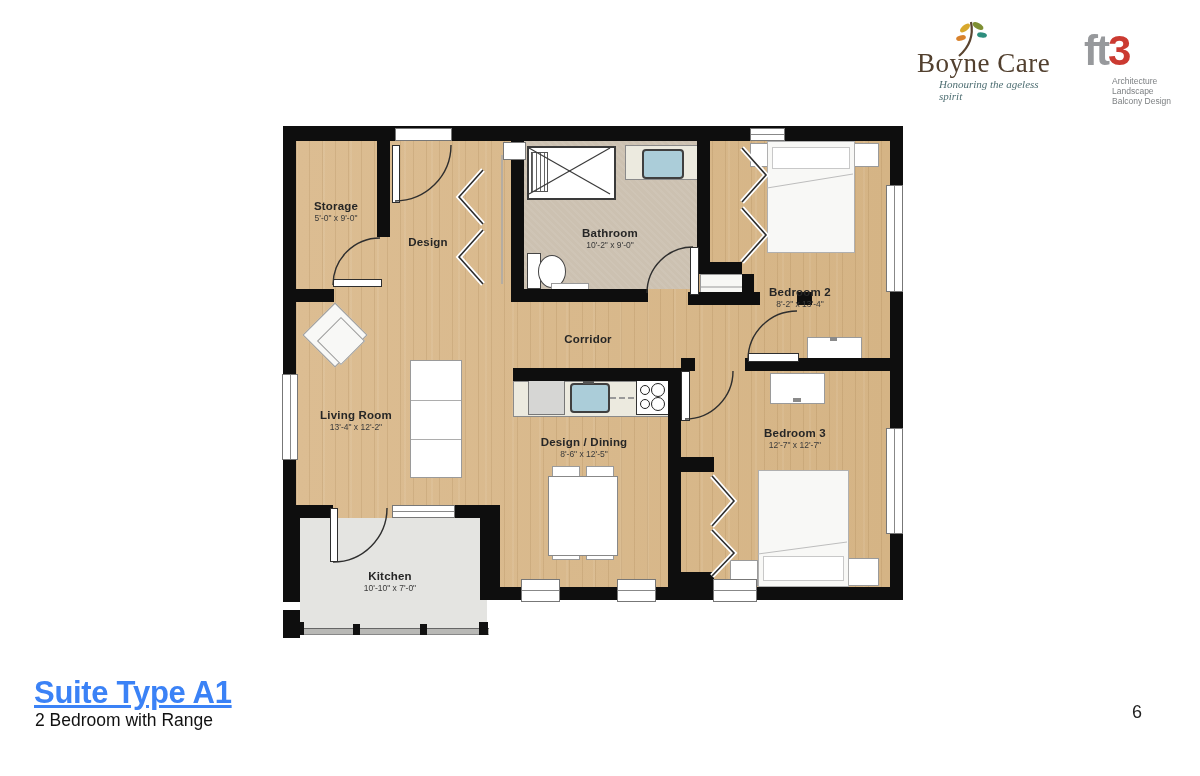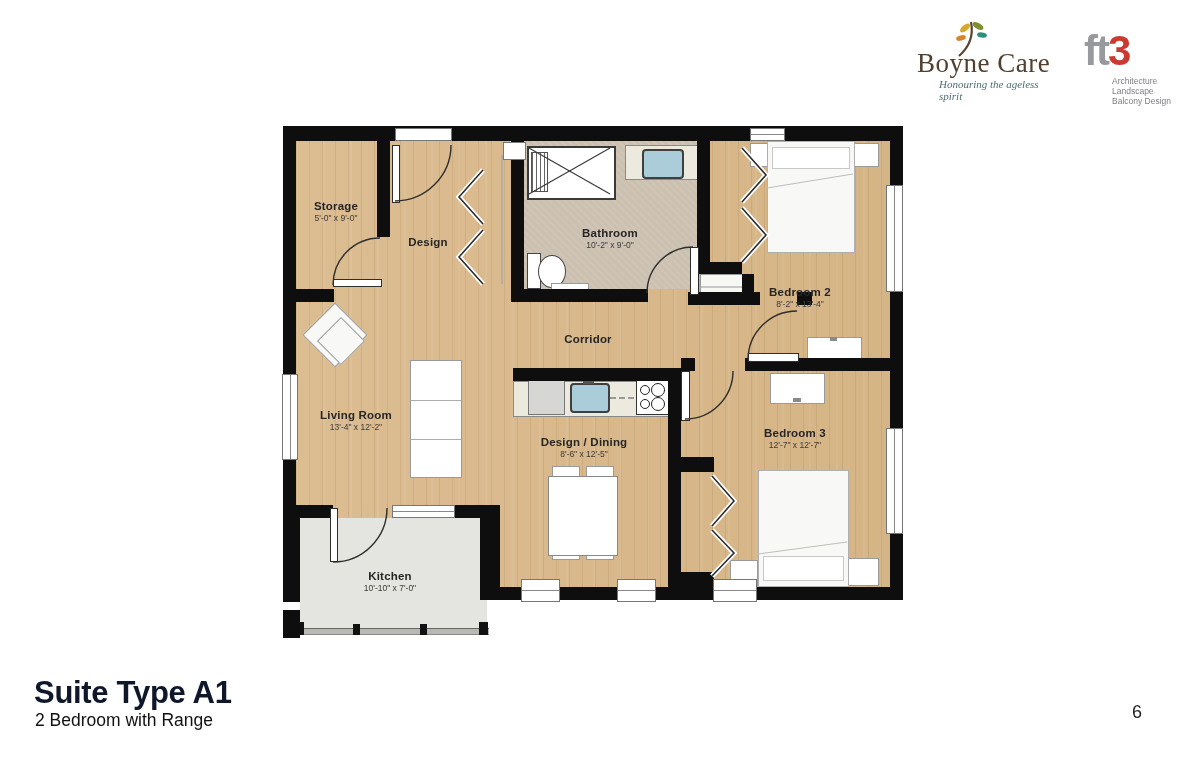--- a/index.html
+++ b/index.html
@@ -39,21 +39,21 @@
   #boyne{left:905px;top:24px;width:150px;height:72px;}
   .boyne-name{position:absolute;left:12px;top:24px;font-family:"Liberation Serif",serif;
     font-size:27px;color:#52402f;letter-spacing:.5px;}
   .boyne-tag{position:absolute;left:34px;top:54px;font-family:"Liberation Serif",serif;
     font-style:italic;font-size:11px;color:#4e6e72;}
   #ft3{left:1080px;top:30px;width:100px;height:80px;}
   .ft3-mark{position:absolute;left:4px;top:0;font-size:42px;font-weight:bold;letter-spacing:-2px;line-height:42px;}
   .ft3-ft{color:#97999c;} .ft3-3{color:#cb3a31;}
   .ft3-line{position:absolute;left:32px;font-size:8.5px;color:#7d8083;line-height:10px;}
   
-  .suite-title{left:34px;top:676px;font-size:31px;line-height:33px;font-weight:800;color:#0f172a;letter-spacing:-.3px;}
+  .suite-title{left:34px;top:676px;font-size:31px;line-height:33px;font-weight:800;color:#3b82f6;letter-spacing:-.3px;text-decoration:underline;}
   .suite-sub{left:35px;top:710px;font-size:17.5px;color:#111;}
   .page-num{left:1132px;top:702px;font-size:18px;color:#222;}
 </style>
 </head>
 <body>
 
 <div class="abs" id="boyne">
   <svg class="abs" style="left:46px;top:-6px" width="44" height="40" viewBox="0 0 44 40">
     <path d="M8 38 Q24 24 20 4" stroke="#5a4430" stroke-width="2.2" fill="none"></path>
     <ellipse cx="14" cy="10" rx="6" ry="3" fill="#d8a82c" transform="rotate(-40 14 10)"></ellipse>

